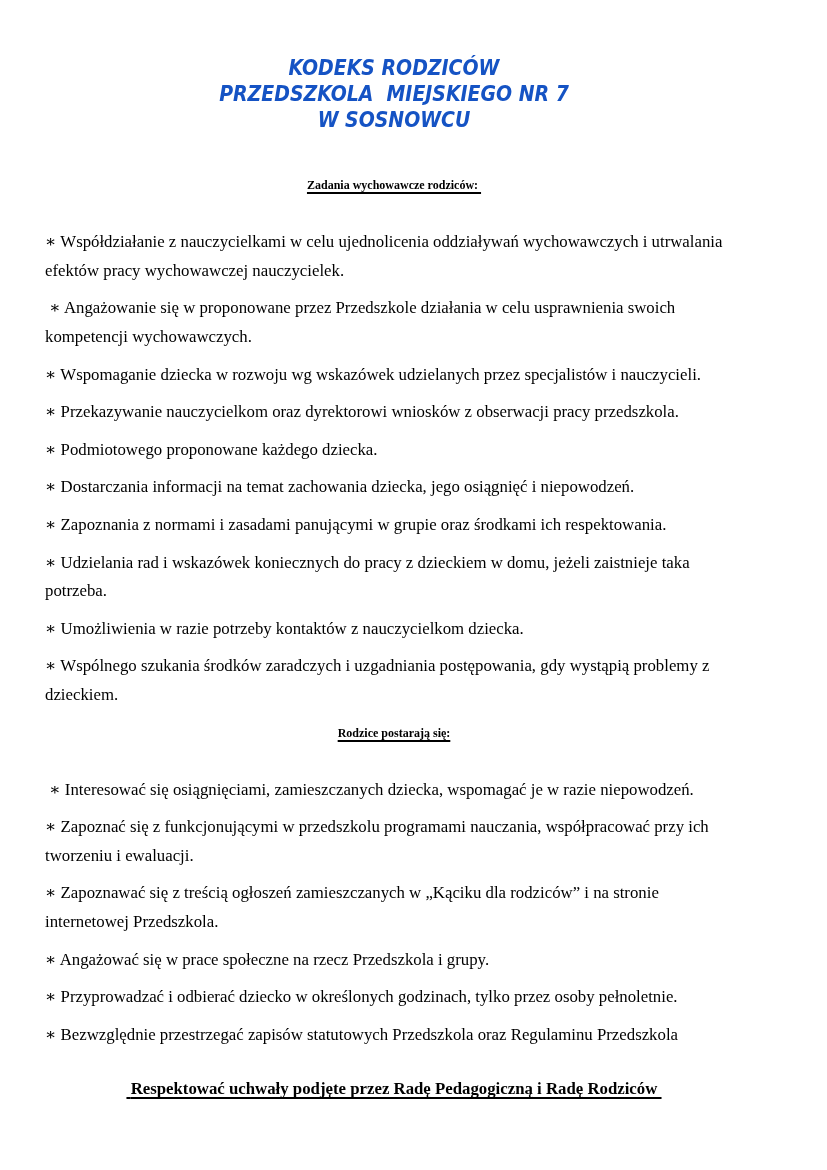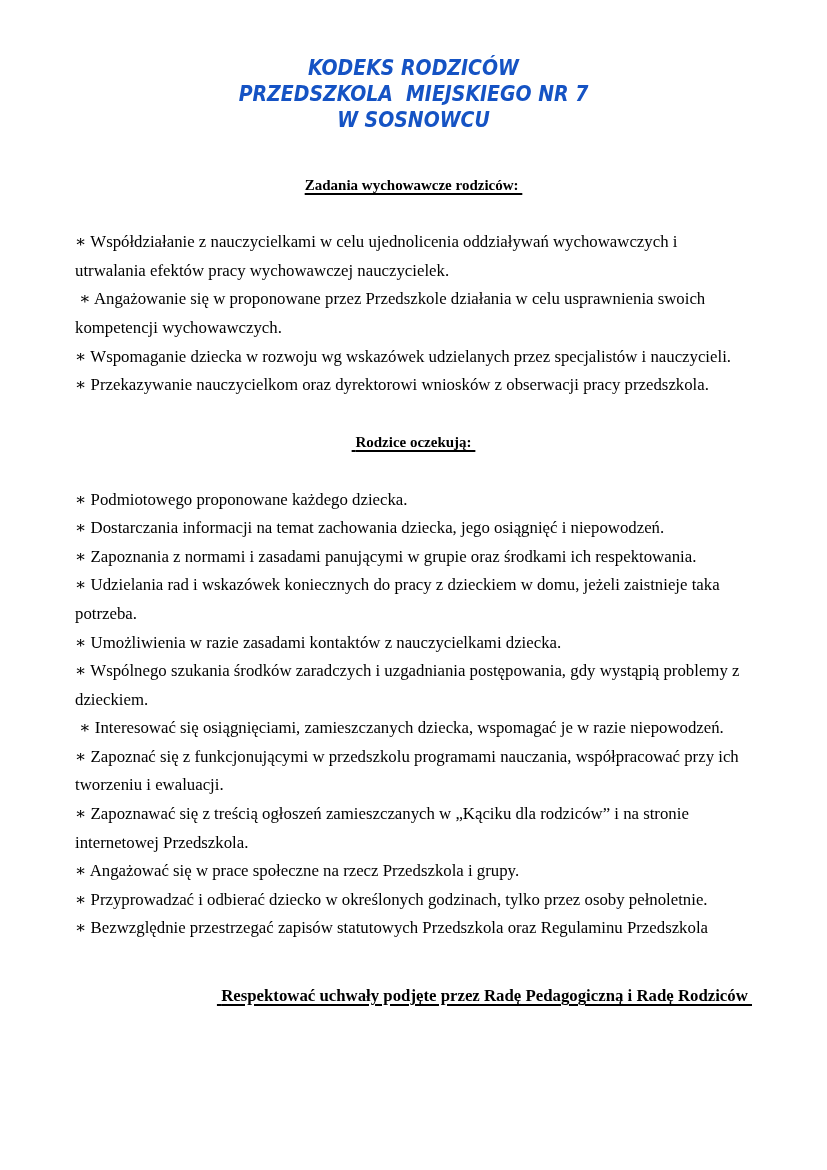--- a/index.html
+++ b/index.html
@@ -3,21 +3,21 @@
 <meta charset="utf-8">
 <style>
   html, body { margin: 0; padding: 0; background: #ffffff; }
   .page {
     position: relative;
     width: 827px;
     height: 1170px;
     margin: 0 auto;
     background: #ffffff;
     box-sizing: border-box;
-    padding: 55px 75px 0 75px;
+    padding: 55px 75px 0 36px;
     font-family: "Liberation Serif", "DejaVu Serif", serif;
     font-size: 16.8px;
     line-height: 28.6px;
     color: #000000;
     overflow: hidden;
   }
   .title {
     text-align: center;
     font-family: "DejaVu Sans", sans-serif;
     font-weight: bold;
@@ -26,42 +26,42 @@
     line-height: 26px;
     color: #1553c4;
   }
   .title-line {
     white-space: pre-wrap;
     transform: scaleX(0.9);
     transform-origin: center;
   }
   .heading {
     font-family: "Liberation Serif", "DejaVu Serif", serif;
-    font-size: 15px;
+    font-size: 12px;
     line-height: 28.6px;
     font-weight: bold;
     text-align: center;
     text-decoration: underline;
     text-decoration-thickness: 1.5px;
     text-underline-offset: 3px;
     white-space: pre-wrap;
     margin: 0 0 28.6px 0;
   }
   .section-0 .heading { margin-top: 38px; }
   .section-1 .heading { margin-top: 28.6px; }
   .section-2 .heading { margin-top: 0; }
   .para {
-    margin: 0;
+    margin: 9px;
     white-space: pre-wrap;
     text-align: left;
   }
   .footer-statement {
-    margin-top: 39px;
+    margin-top: 26px;
     font-weight: bold;
-    text-align: right;
+    text-align: center;
     text-decoration: underline;
     text-decoration-thickness: 1.5px;
     text-underline-offset: 3px;
     white-space: pre-wrap;
   }
 </style>
 </head>
 <body>
 
 <div class="page">
@@ -73,29 +73,29 @@
 
   <main id="sections">
       <section class="section section-0">
         <h2 class="heading">Zadania wychowawcze rodziców: </h2>
         <p class="para">∗ Współdziałanie z nauczycielkami w celu ujednolicenia oddziaływań wychowawczych i utrwalania efektów pracy wychowawczej nauczycielek.</p>
         <p class="para"> ∗ Angażowanie się w proponowane przez Przedszkole działania w celu usprawnienia swoich kompetencji wychowawczych.</p>
         <p class="para">∗ Wspomaganie dziecka w rozwoju wg wskazówek udzielanych przez specjalistów i nauczycieli.</p>
         <p class="para">∗ Przekazywanie nauczycielkom oraz dyrektorowi wniosków z obserwacji pracy przedszkola.</p>
       </section>
       <section class="section section-1">
-        <h2 class="heading"> Rodzice oczekują: </h2>
         <p class="para">∗ Podmiotowego proponowane każdego dziecka.</p>
         <p class="para">∗ Dostarczania informacji na temat zachowania dziecka, jego osiągnięć i niepowodzeń.</p>
         <p class="para">∗ Zapoznania z normami i zasadami panującymi w grupie oraz środkami ich respektowania.</p>
         <p class="para">∗ Udzielania rad i wskazówek koniecznych do pracy z dzieckiem w domu, jeżeli zaistnieje taka potrzeba.</p>
-        <p class="para">∗ Umożliwienia w razie zasadami kontaktów z nauczycielkami dziecka.</p>
+        <p class="para">∗ Umożliwienia w razie potrzeby kontaktów z nauczycielkom dziecka.</p>
         <p class="para">∗ Wspólnego szukania środków zaradczych i uzgadniania postępowania, gdy wystąpią problemy z dzieckiem.</p>
       </section>
       <section class="section section-2">
+        <h2 class="heading">Rodzice postarają się:</h2>
         <p class="para"> ∗ Interesować się osiągnięciami, zamieszczanych dziecka, wspomagać je w razie niepowodzeń.</p>
         <p class="para">∗ Zapoznać się z funkcjonującymi w przedszkolu programami nauczania, współpracować przy ich tworzeniu i ewaluacji.</p>
         <p class="para">∗ Zapoznawać się z treścią ogłoszeń zamieszczanych w „Kąciku dla rodziców” i na stronie internetowej Przedszkola.</p>
         <p class="para">∗ Angażować się w prace społeczne na rzecz Przedszkola i grupy.</p>
         <p class="para">∗ Przyprowadzać i odbierać dziecko w określonych godzinach, tylko przez osoby pełnoletnie.</p>
         <p class="para">∗ Bezwzględnie przestrzegać zapisów statutowych Przedszkola oraz Regulaminu Przedszkola</p>
       </section>
     </main>
 
   <div class="footer-statement"> Respektować uchwały podjęte przez Radę Pedagogiczną i Radę Rodziców </div>

